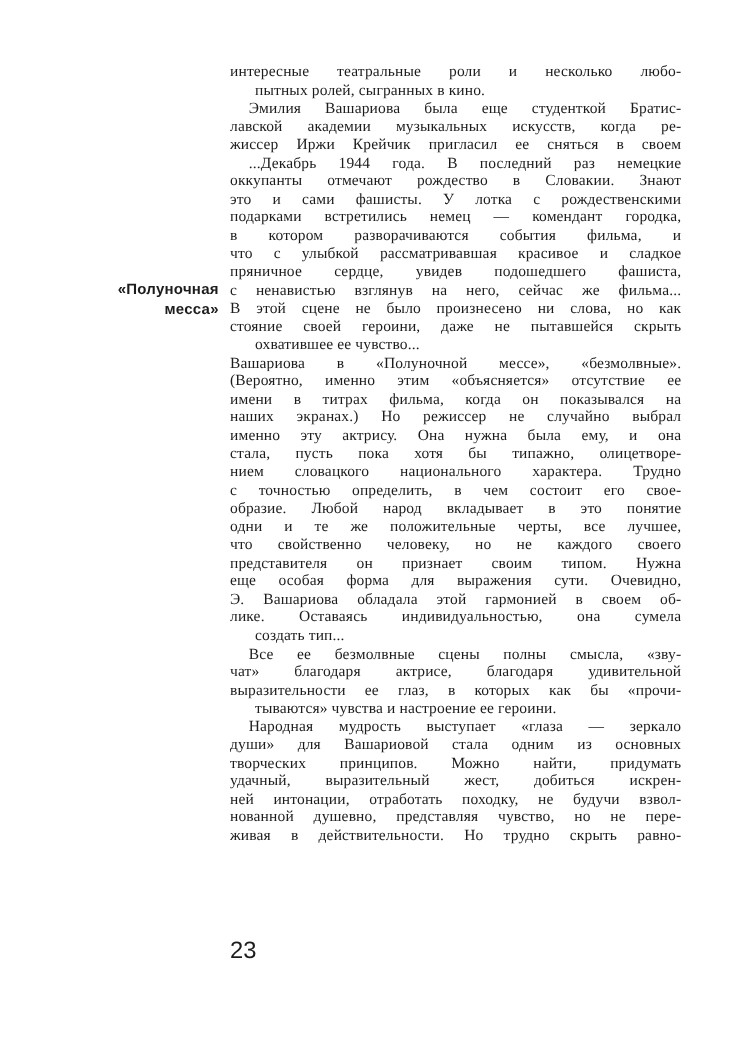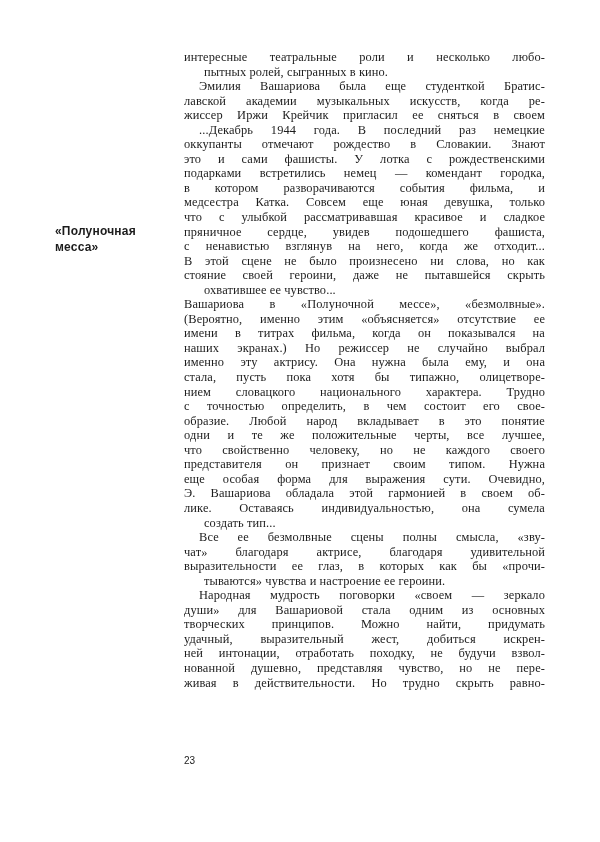--- a/index.html
+++ b/index.html
@@ -19,20 +19,21 @@
   .margin-note {
     position: absolute;
     left: 55px;
     top: 224px;
     width: 120px;
     font-size: 12px;
     font-weight: bold;
     line-height: 15.5px;
     letter-spacing: 0.2px;
     color: #1c1c1c;
+    text-align: right;
   }
   .text-column {
     position: absolute;
     left: 184px;
     top: 50px;
     width: 361px;
     font-size: 12.4px;
     line-height: 14.55px;
     letter-spacing: 0.12px;
     color: #1c1c1c;
@@ -54,21 +55,21 @@
     text-align-last: left;
     margin-left: 20px;
   }
   .line--indent {
     text-indent: 15px;
   }
   .page-number {
     position: absolute;
     left: 184px;
     top: 753px;
-    font-size: 10px;
+    font-size: 19px;
     line-height: 15px;
     color: #1c1c1c;
   }
 </style>
 </head>
 <body>
 
 <div class="sheet">
 
   <aside class="margin-note">
@@ -85,24 +86,23 @@
         <div class="line line--indent">Эмилия Вашариова была еще студенткой Братис-</div>
         <div class="line">лавской академии музыкальных искусств, когда ре-</div>
         <div class="line">жиссер Иржи Крейчик пригласил ее сняться в своем</div>
       </div>
       <div class="paragraph">
         <div class="line line--indent">...Декабрь 1944 года. В последний раз немецкие</div>
         <div class="line">оккупанты отмечают рождество в Словакии. Знают</div>
         <div class="line">это и сами фашисты. У лотка с рождественскими</div>
         <div class="line">подарками встретились немец — комендант городка,</div>
         <div class="line">в котором разворачиваются события фильма, и</div>
-        <div class="line">медсестра Катка. Совсем еще юная девушка, только</div>
         <div class="line">что с улыбкой рассматривавшая красивое и сладкое</div>
         <div class="line">пряничное сердце, увидев подошедшего фашиста,</div>
-        <div class="line">с ненавистью взглянув на него, когда же отходит...</div>
+        <div class="line">с ненавистью взглянув на него, сейчас же фильма...</div>
         <div class="line">В этой сцене не было произнесено ни слова, но как</div>
         <div class="line">стояние своей героини, даже не пытавшейся скрыть</div>
         <div class="line line--end">охватившее ее чувство...</div>
       </div>
       <div class="paragraph">
         <div class="line">Вашариова в «Полуночной мессе», «безмолвные».</div>
         <div class="line">(Вероятно, именно этим «объясняется» отсутствие ее</div>
         <div class="line">имени в титрах фильма, когда он показывался на</div>
         <div class="line">наших экранах.) Но режиссер не случайно выбрал</div>
         <div class="line">именно эту актрису. Она нужна была ему, и она</div>
@@ -118,21 +118,21 @@
         <div class="line">лике. Оставаясь индивидуальностью, она сумела</div>
         <div class="line line--end">создать тип...</div>
       </div>
       <div class="paragraph">
         <div class="line line--indent">Все ее безмолвные сцены полны смысла, «зву-</div>
         <div class="line">чат» благодаря актрисе, благодаря удивительной</div>
         <div class="line">выразительности ее глаз, в которых как бы «прочи-</div>
         <div class="line line--end">тываются» чувства и настроение ее героини.</div>
       </div>
       <div class="paragraph">
-        <div class="line line--indent">Народная мудрость поговорки «своем — зеркало</div>
+        <div class="line line--indent">Народная мудрость выступает «глаза — зеркало</div>
         <div class="line">души» для Вашариовой стала одним из основных</div>
         <div class="line">творческих принципов. Можно найти, придумать</div>
         <div class="line">удачный, выразительный жест, добиться искрен-</div>
         <div class="line">ней интонации, отработать походку, не будучи взвол-</div>
         <div class="line">нованной душевно, представляя чувство, но не пере-</div>
         <div class="line">живая в действительности. Но трудно скрыть равно-</div>
       </div>
     </main>
 
   <div class="page-number">23</div>

